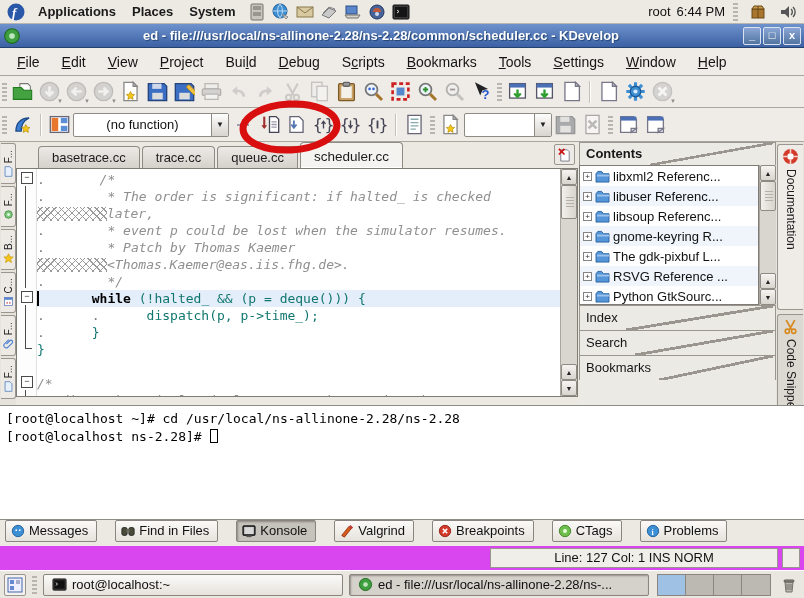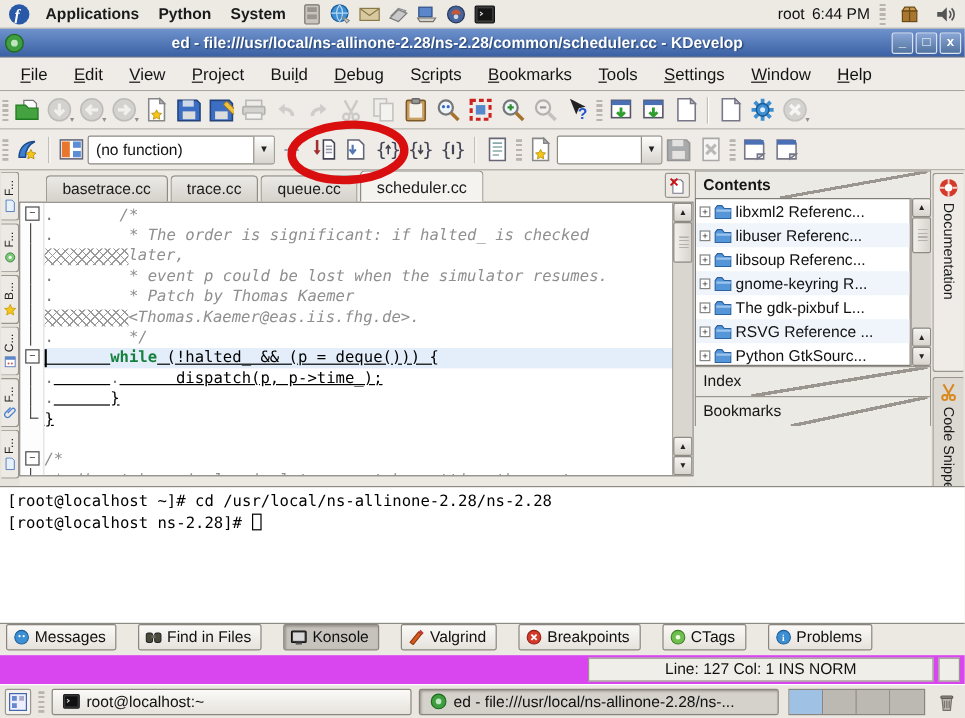--- a/index.html
+++ b/index.html
@@ -32,21 +32,21 @@
   .toolbar { left:0; width:804px; background:#efece7; border-bottom:1px solid #aaa69f; display:flex; align-items:center; }
   #toolbar1 { top:76px; height:32px; }
   #toolbar2 { top:108px; height:34px; }
   .tbtn { width:27px; height:27px; display:flex; align-items:center; justify-content:center; position:relative; flex:none; }
   .tbtn svg { width:21px; height:21px; }
   .tbtn.small svg { width:16px; height:16px; }
   .tbtn.disabled { opacity:.5; filter:saturate(.1); }
   .tbtn .dd { position:absolute; right:0; bottom:1px; font-size:6px; color:#333; }
   .tsep { width:2px; height:22px; border-left:1px solid #c2beb8; border-right:1px solid #fff; margin:0 4px; flex:none; }
   .combo { height:24px; background:#fff; border:1px solid #8e8a84; border-radius:2px; display:flex; align-items:center; font-size:13px; color:#111; flex:none; }
-  .combo .ctext { flex:1; padding:0 6px; white-space:nowrap; overflow:hidden; }
+  .combo .ctext { flex:1; padding:0 6px; white-space:nowrap; overflow:hidden;text-align:center; }
   .combo .carrow { width:17px; height:100%; background:linear-gradient(#fdfdfc,#d8d4ce); border-left:1px solid #8e8a84; font-size:8px; display:flex; align-items:center; justify-content:center; color:#222; }
 
   
   #red-circle { left:238px; top:99px; width:104px; height:56px; z-index:60; pointer-events:none; }
 
   
   #main { left:0; top:142px; width:804px; height:263px; }
 
   
   #ldock { left:0; top:0; width:16px; height:263px; background:#e6e2dc; }
@@ -60,22 +60,22 @@
   .etab { font-size:13px; color:#1c1c1c; background:linear-gradient(#eceae6,#d5d1cb); border:1px solid #8e8a84; border-bottom:none; border-radius:4px 4px 0 0; padding:3px 13px 4px; margin-right:2px; height:22px; white-space:nowrap; }
   .etab.active { background:#f5f3f0; height:26px; padding-top:6px; font-size:13.5px; position:relative; z-index:5; box-shadow:0 -1px 0 #fff inset; }
   #tab-close { position:absolute; right:3px; top:2px; width:21px; height:21px; background:#edeae5; border:1px solid #9a968f; border-radius:2px; display:flex; align-items:center; justify-content:center; }
   #tab-close svg { width:15px; height:15px; }
   #codewrap { left:0; top:26px; width:562px; height:229px; background:#fff; border:1px solid #7f7b75; display:flex; overflow:hidden; }
   #foldcol { width:20px; background:#fdfdfd; border-right:1px solid #e0e0e0; flex:none; }
   #codelines { flex:1; font-family:"DejaVu Sans Mono",monospace; font-size:13px; line-height:17px; white-space:pre; overflow:hidden; padding-top:2px; }
   .code-line { height:17px; display:flex; align-items:center; }
   .code-line.hl { background:#e4eefa; }
   .cm { color:#8f8f8f; font-style:italic; }
-  .pl { color:#000000;text-decoration:underline; }
-  .kw { color:#15803d; font-weight:bold; }
+  .pl { color:#0f766e; }
+  .kw { color:#000000; font-weight:bold; }
   .tb { color:#7a7a7a; }
   .hatch { display:inline-block; width:70px; height:14px; background:
       repeating-linear-gradient(45deg,#9a9a9a 0 1px,transparent 1px 5px),
       repeating-linear-gradient(-45deg,#9a9a9a 0 1px,transparent 1px 5px); }
   .cursorbar { display:inline-block; width:2px; height:15px; background:#000; margin-right:-2px; }
   .fold { width:20px; height:17px; flex:none; position:relative; }
   .f-box::after { content:"−"; position:absolute; left:4px; top:3px; width:10px; height:10px; border:1px solid #4a4a4a; background:#fff; font-size:9px; line-height:8px; text-align:center; color:#333; }
   .f-line::after { content:""; position:absolute; left:8px; top:0; width:1px; height:17px; background:#4a4a4a; }
   .f-end::after { content:""; position:absolute; left:8px; top:0; width:6px; height:9px; border-left:1px solid #4a4a4a; border-bottom:1px solid #4a4a4a; }
 
@@ -144,21 +144,21 @@
 
 <div id="top-panel" class="abs">
   <span class="launcher">
       <svg viewBox="0 0 18 18">
         <circle cx="9" cy="9" r="8.5" fill="#2958a8"></circle>
         <text x="5" y="14" font-size="13" font-style="italic" font-weight="bold" fill="#fff" font-family="Liberation Serif,serif">f</text>
       </svg>
     </span>
   <span id="panel-menus" style="display:flex">
       <span class="panel-menu">Applications</span>
-      <span class="panel-menu">Python</span>
+      <span class="panel-menu">Places</span>
       <span class="panel-menu">System</span>
     </span>
   <span id="panel-launchers" style="display:flex">
       <span class="launcher">
         <svg viewBox="0 0 18 18">
           <rect x="3" y="1" width="12" height="16" rx="1" fill="#c8c5c0" stroke="#77736c"></rect>
           <rect x="5" y="3" width="8" height="4" fill="#9a968f"></rect>
           <rect x="5" y="9" width="8" height="4" fill="#9a968f"></rect>
         </svg>
       </span>
@@ -716,20 +716,24 @@
         <div class="sbtn">▲</div>
         <div class="sbtn">▼</div>
       </div>
     </div>
     <div id="doc-sections">
         <div class="shutter">
           <span class="slabel">Index</span>
           <span class="sdiag"></span>
         </div>
         <div class="shutter">
+          <span class="slabel">Search</span>
+          <span class="sdiag"></span>
+        </div>
+        <div class="shutter">
           <span class="slabel">Bookmarks</span>
           <span class="sdiag"></span>
         </div>
       </div>
   </div>
 
   <div id="rdock" class="abs">
       <div class="rtab active" style="height: 166px;">
         <span>
           <svg viewBox="0 0 16 16">

